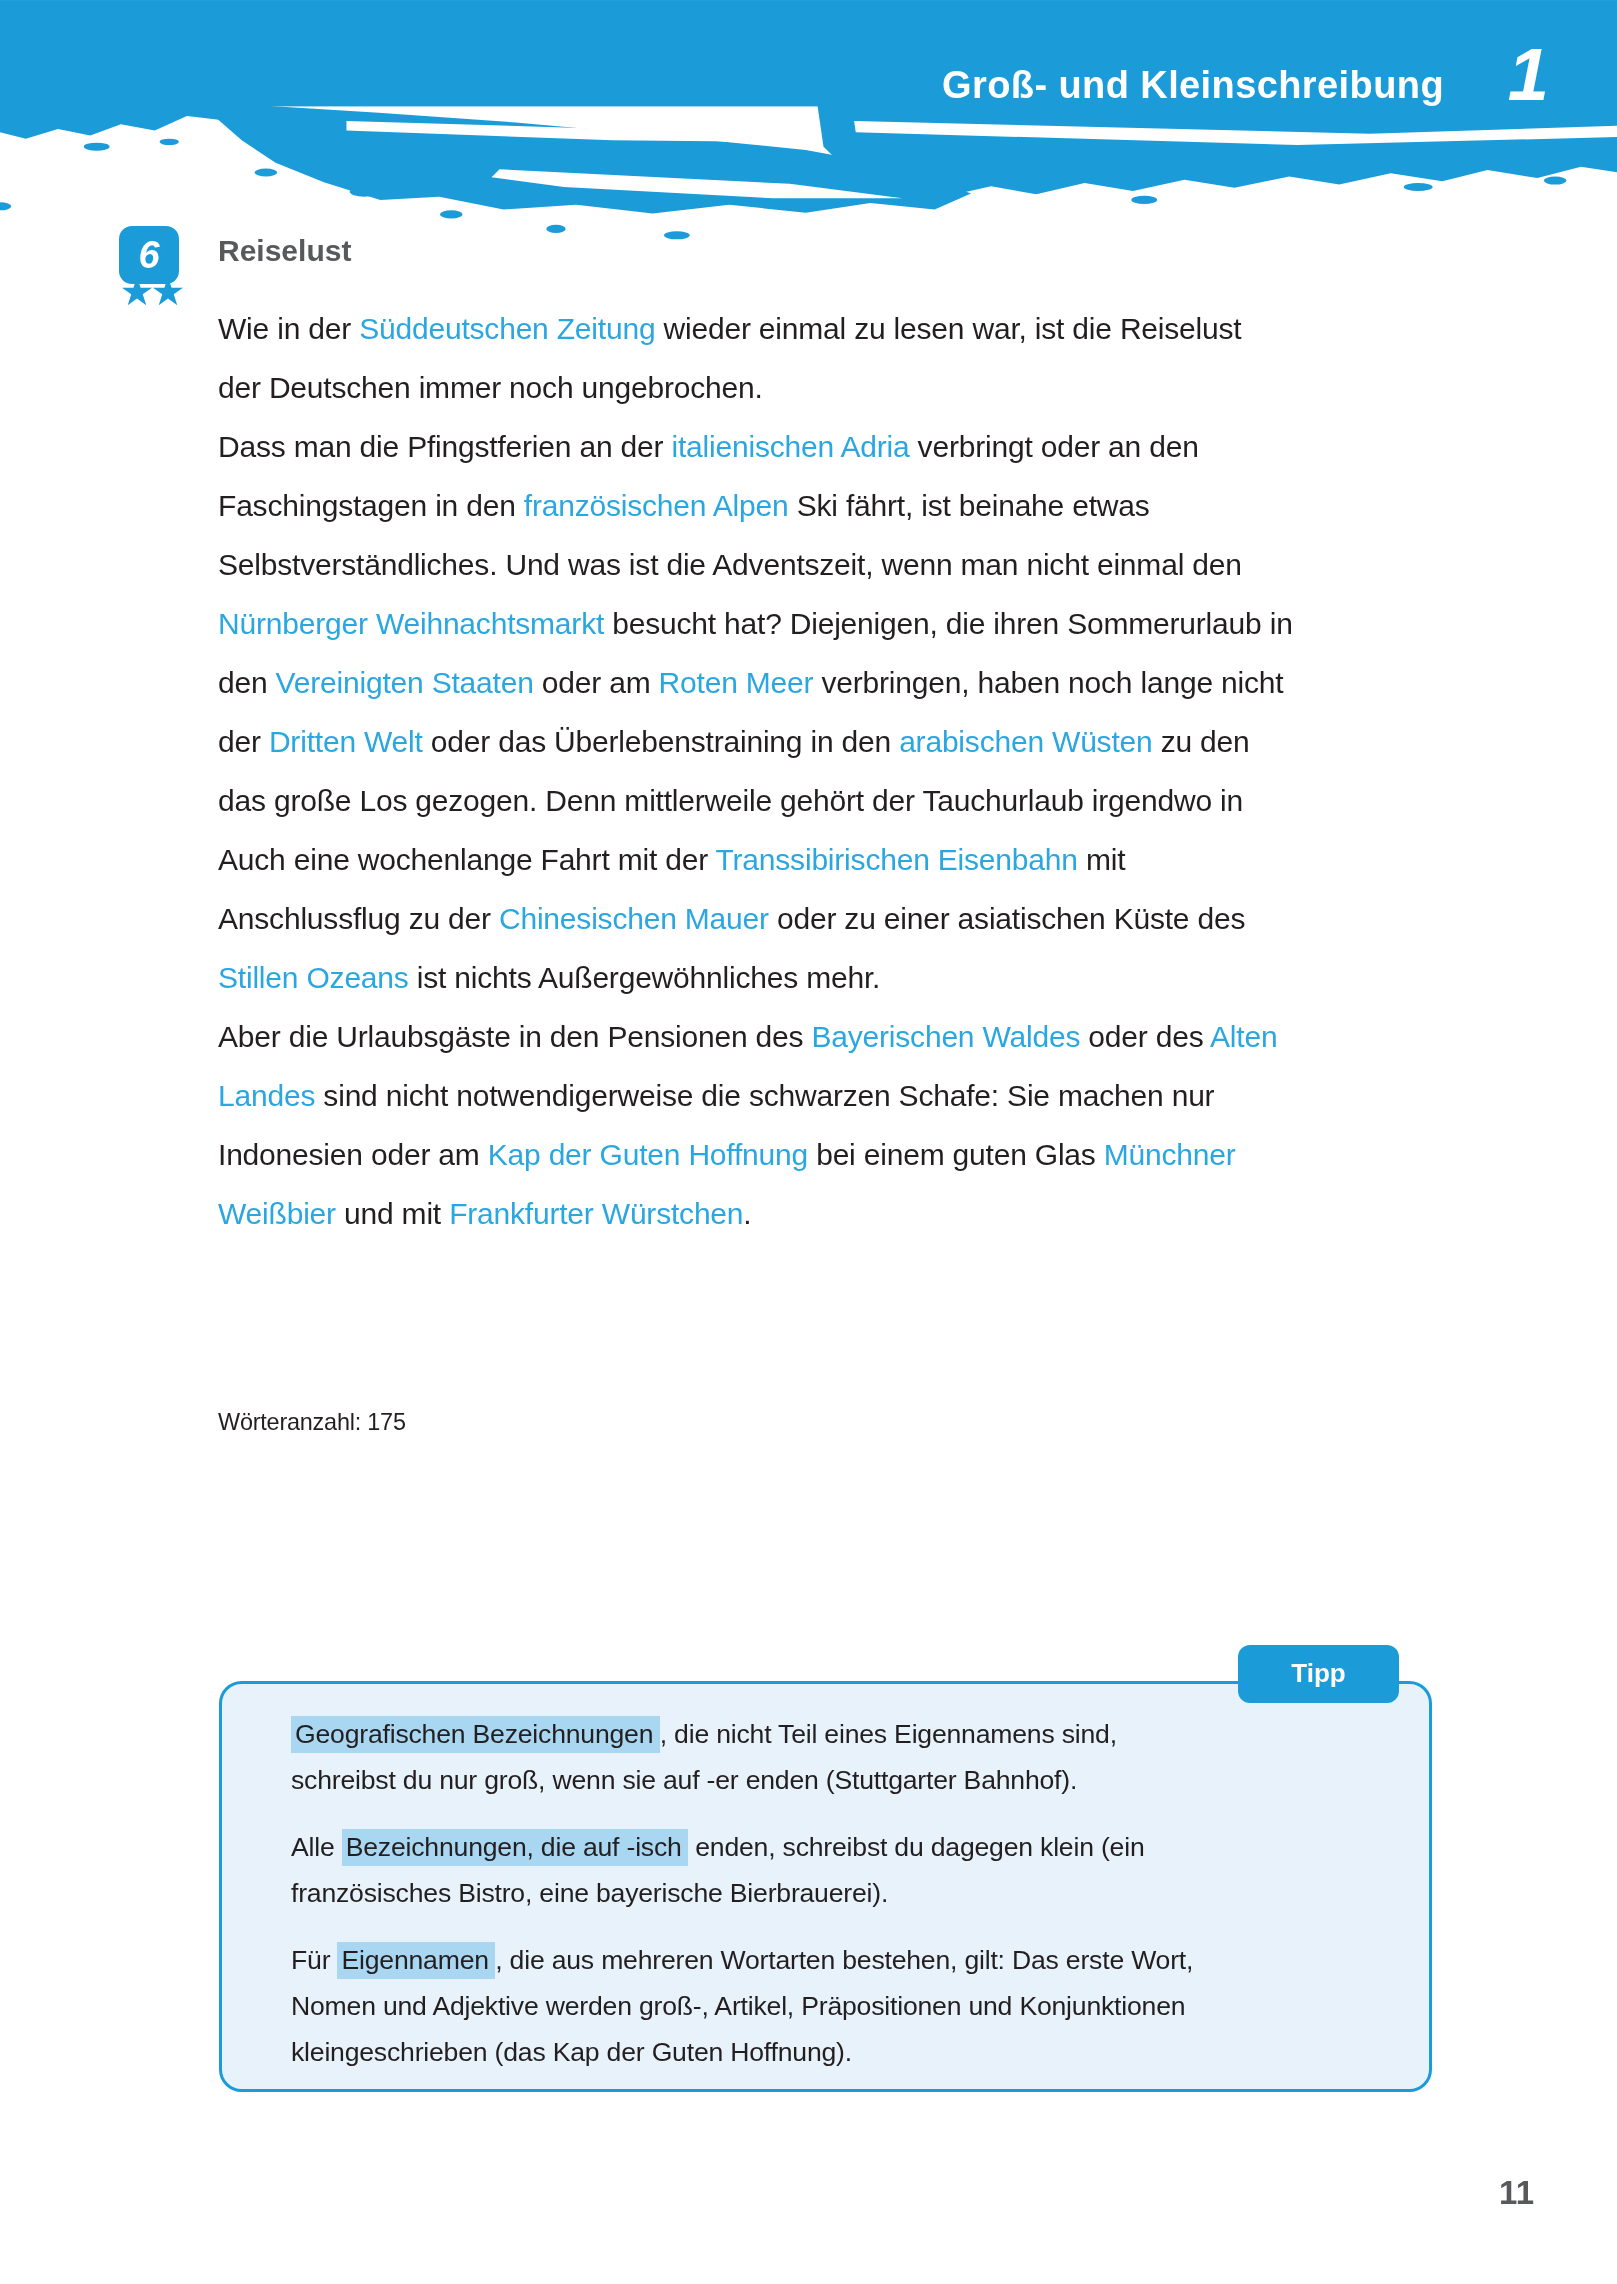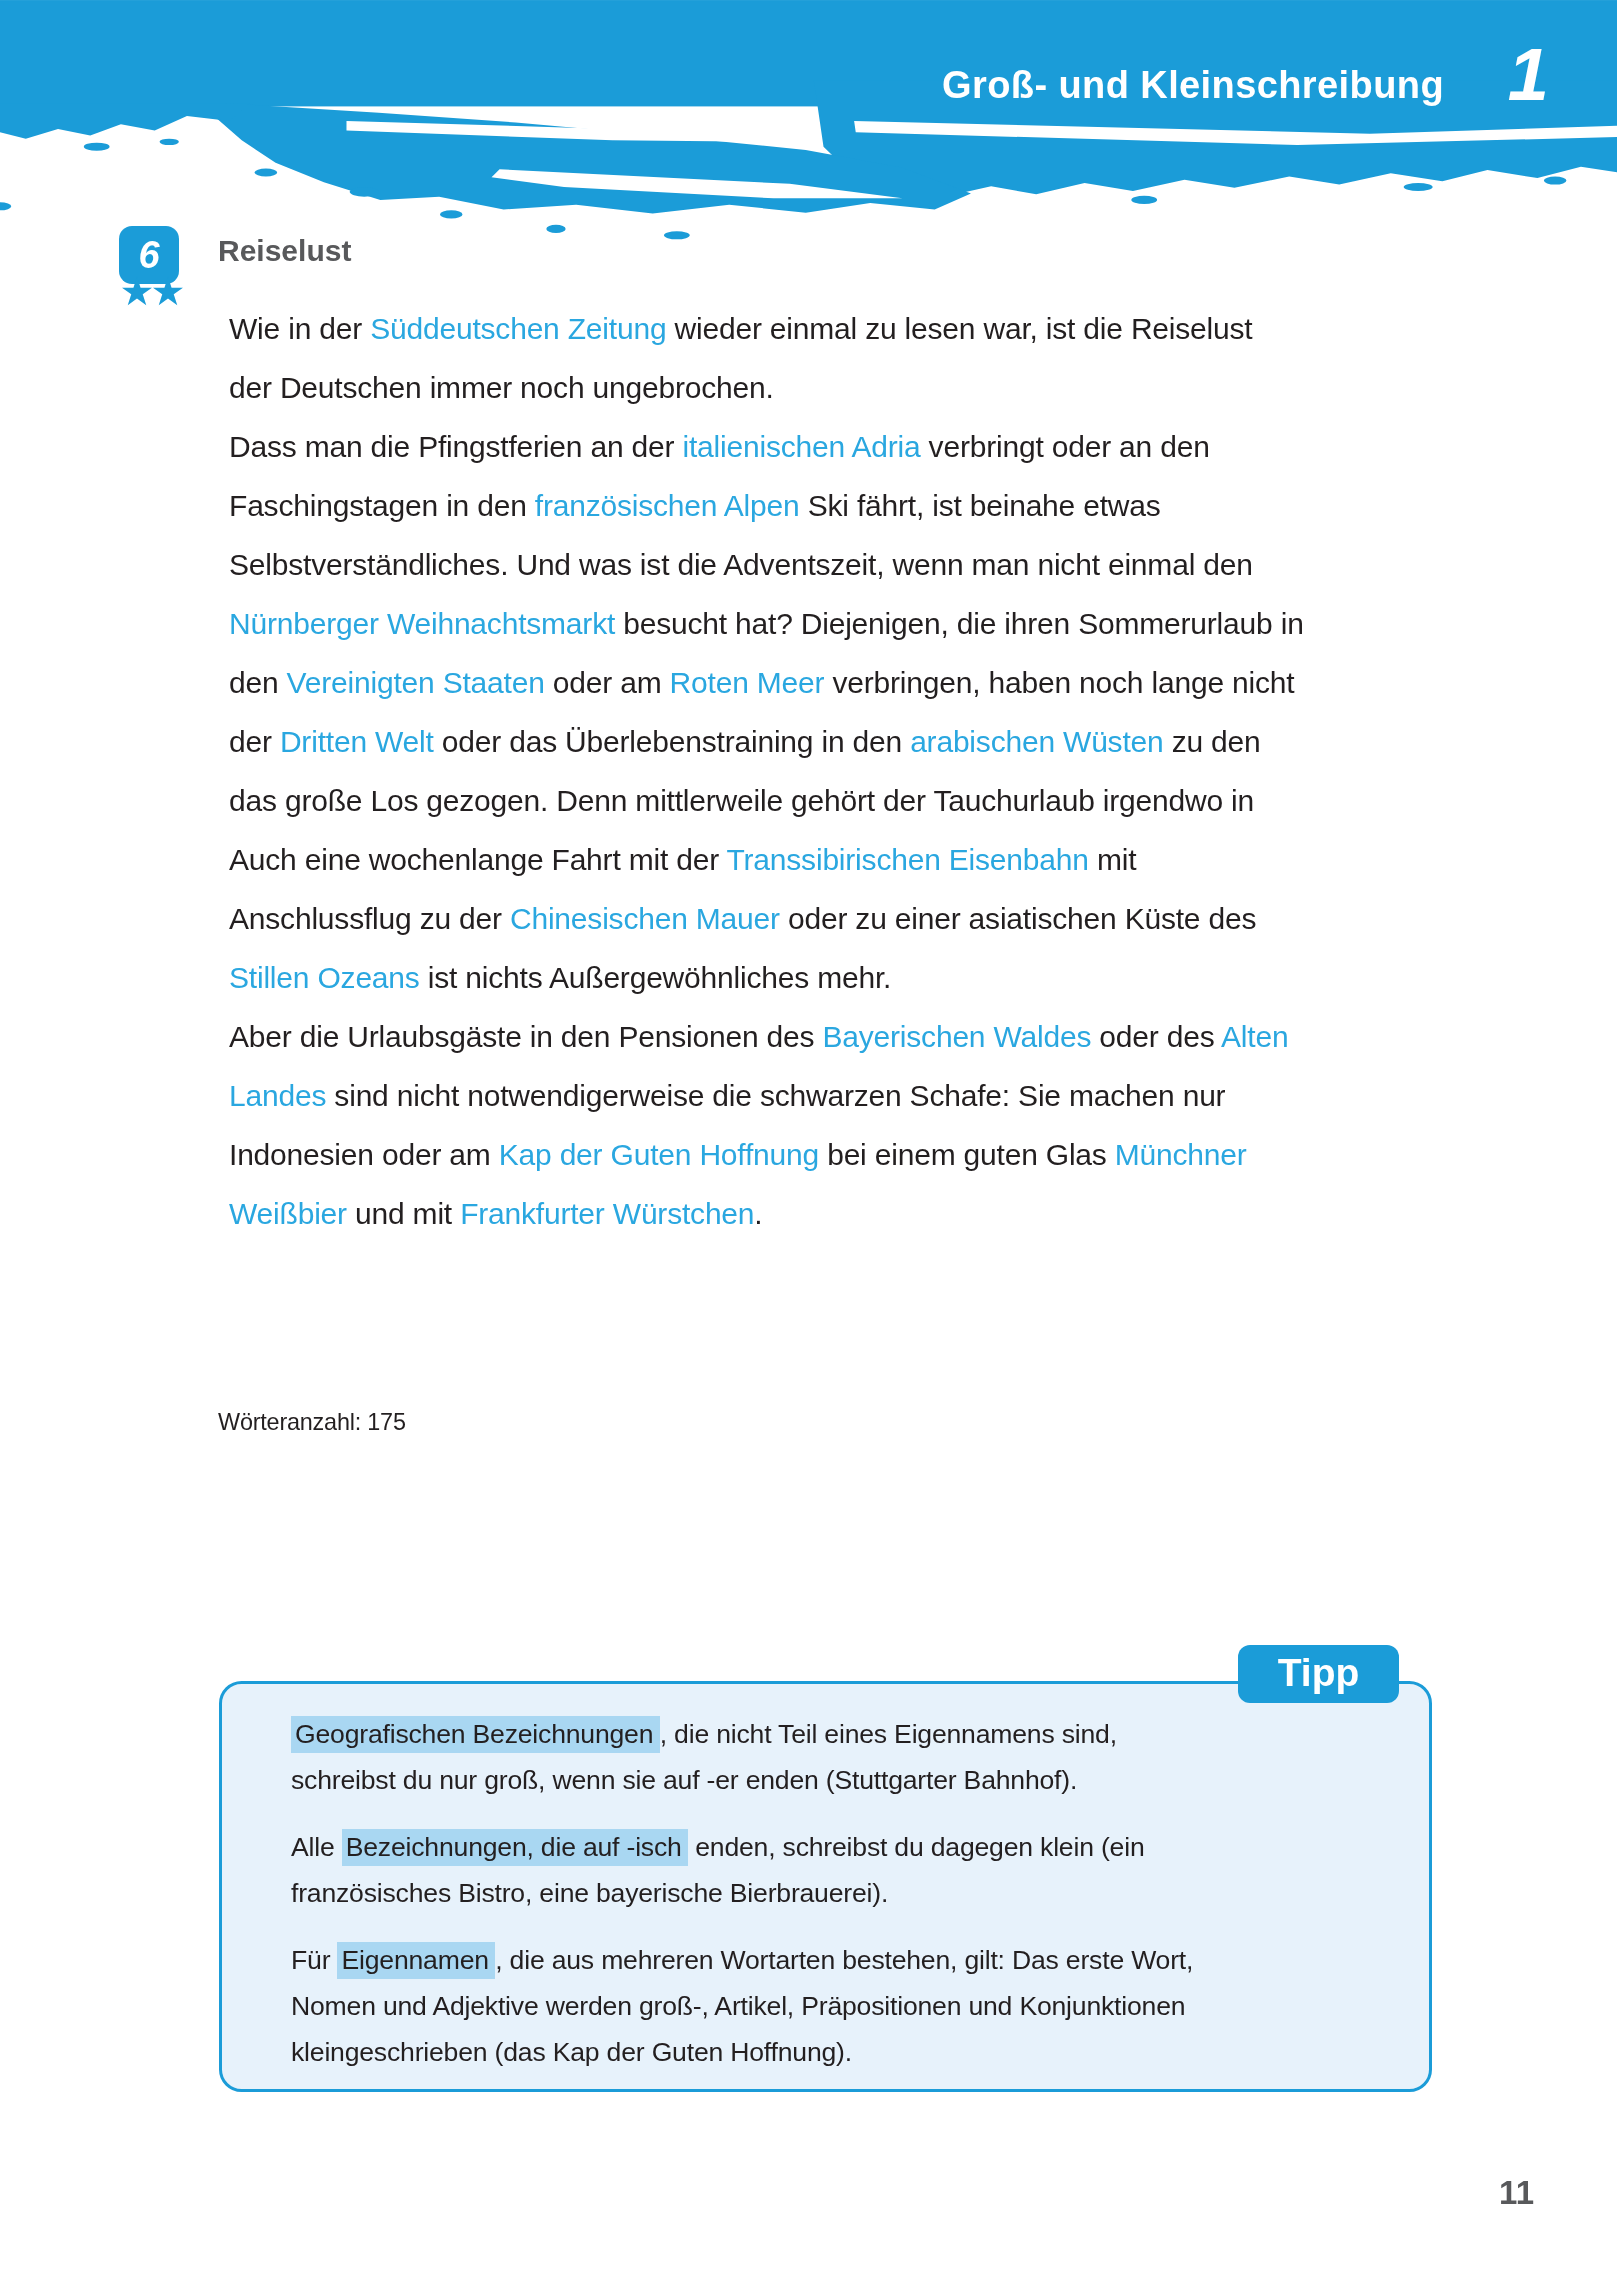--- a/index.html
+++ b/index.html
@@ -43,37 +43,37 @@
     position:absolute;left:114px;top:272px;width:73px;
     color:var(--accent);font-size:39px;letter-spacing:-4px;
     text-align:center;line-height:1;
   }
   .ex-title{
     position:absolute;left:218px;top:234px;
     font-size:30px;font-weight:bold;color:var(--heading);text-align:right;
   }
   
   .ex-text{
-    position:absolute;left:229px;top:299px;width:1233px;
+    position:absolute;left:218px;top:299px;width:1233px;
     color:var(--text);
   }
   .tline{
     height:59px;line-height:59px;font-size:30px;
     letter-spacing:-0.2px;white-space:nowrap;
   }
   .blue{color:var(--link);}
   .wordcount{
     position:absolute;left:218px;top:1409px;
     font-size:23.4px;color:var(--text);letter-spacing:-0.2px;
   }
   
   .tip-tab{
     position:absolute;left:1238px;top:1645px;width:161px;height:58px;
     background:var(--accent);border-radius:12px;z-index:3;
-    color:#ffffff;font-size:39px;font-weight:bold;
+    color:#ffffff;font-size:26px;font-weight:bold;
     text-align:center;line-height:56px;
   }
   .tip-box{
     position:absolute;left:219px;top:1681px;width:1213px;height:411px;
     background:var(--tip_bg);
     border:3.2px solid var(--accent);
     border-radius:22.6px;z-index:1;
   }
   .tip-text{
     position:absolute;left:251px;top:1711px;width:1160px;z-index:2;

